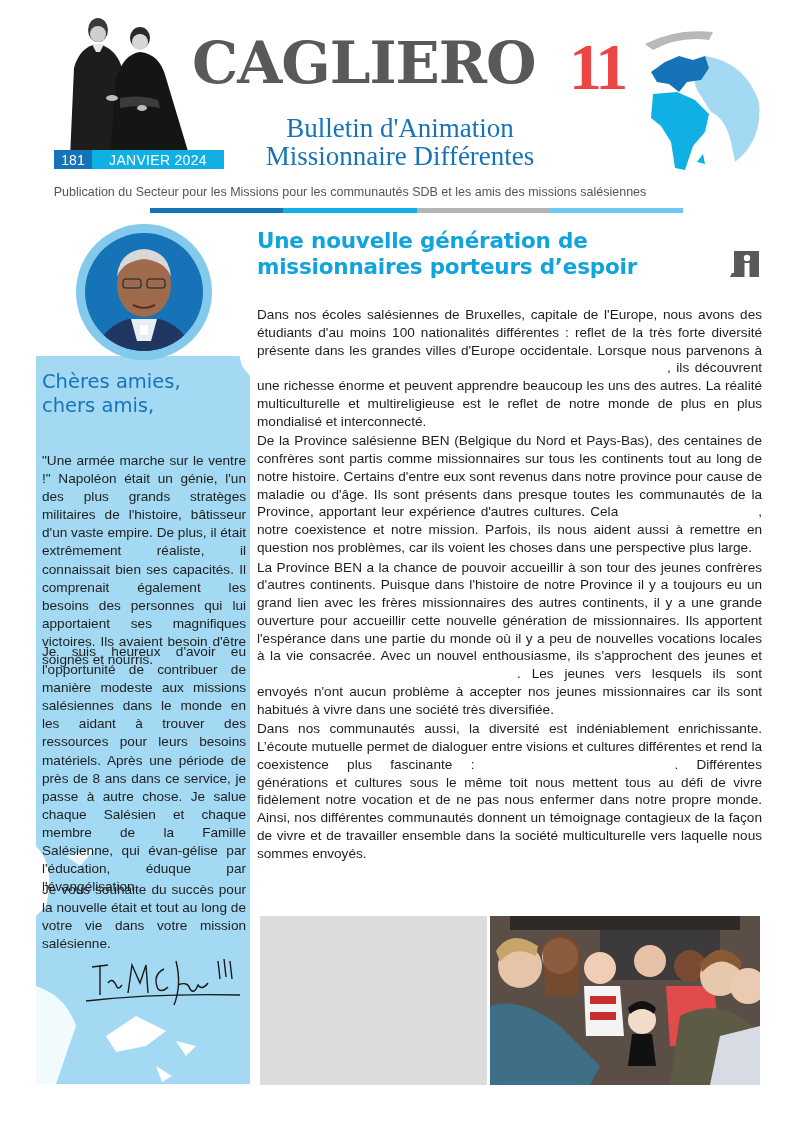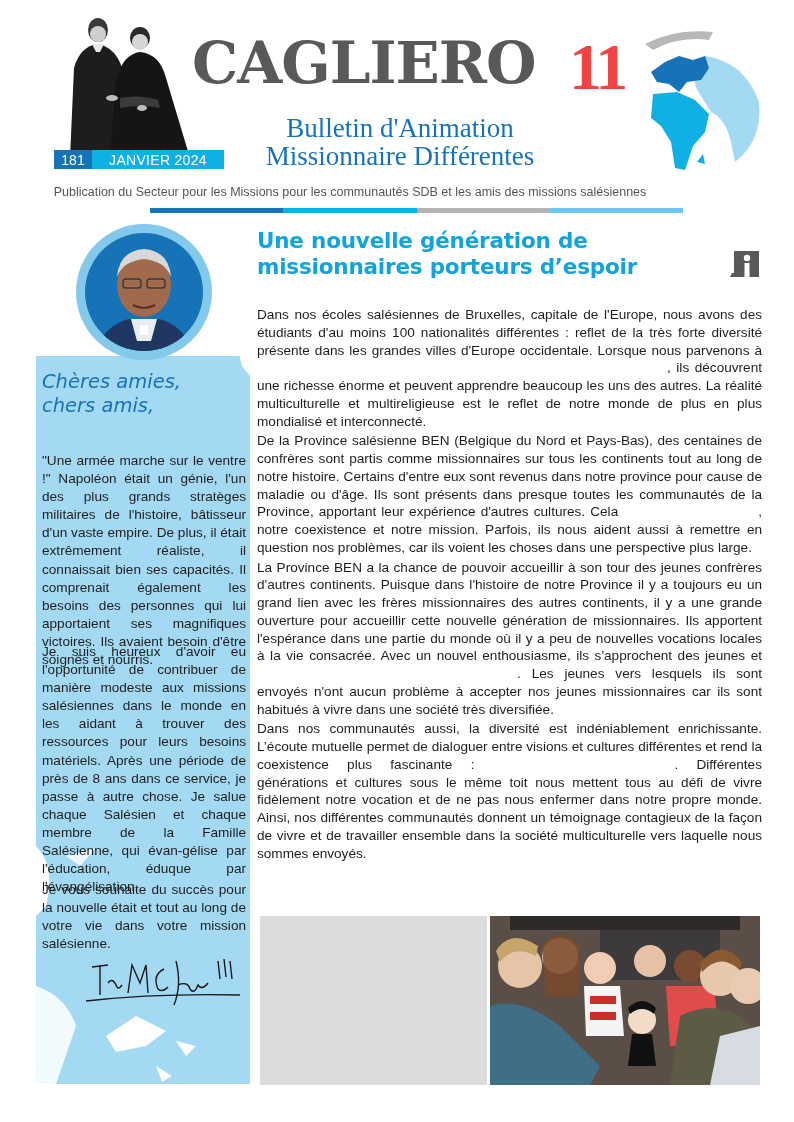--- a/index.html
+++ b/index.html
@@ -26,21 +26,21 @@
   .color-rule { position: absolute; left: 150px; top: 208px; width: 533px; height: 5px; display: flex; }
   .color-rule span { flex: 1; height: 100%; }
 
   
   .sidebar { position: absolute; left: 36px; top: 226px; width: 214px; height: 858px; background: #a3d9f2; overflow: hidden; }
   .sidebar-map { position: absolute; left: 0; top: 0; width: 214px; height: 858px; }
   .portrait { position: absolute; left: 76px; top: 224px; width: 136px; height: 136px; border-radius: 50%;
               background: #82c9ec; }
   .portrait-inner { position: absolute; left: 9px; top: 9px; width: 118px; height: 118px; border-radius: 50%;
                     background: #1673b8; overflow: hidden; }
-  .greeting { position: absolute; left: 42px; top: 370px; font-family: "DejaVu Sans", sans-serif; font-style: italic;
+  .greeting { position: absolute; left: 42px; top: 370px; font-family: "DejaVu Sans", sans-serif; 
               font-size: 19.5px; line-height: 24px; color: #1673b8; }
   .sb-text { position: absolute; left: 42px; width: 204px; font-family: "Liberation Sans", sans-serif;
              font-size: 13.6px; line-height: 18.1px; color: #1e1e1e; text-align: justify; }
   .signature { position: absolute; left: 78px; top: 955px; width: 170px; height: 55px; }
 
   
   .art-title { position: absolute; left: 257px; top: 228px; width: 460px; font-family: "DejaVu Sans", sans-serif;
                font-weight: bold; font-size: 21.5px; line-height: 26px; color: #10a3dc; letter-spacing: -0.2px; }
   .info-icon { position: absolute; left: 728px; top: 249px; width: 33px; height: 30px; }
   .art-body { position: absolute; left: 257px; top: 290px; width: 505px; font-family: "Liberation Sans", sans-serif;

